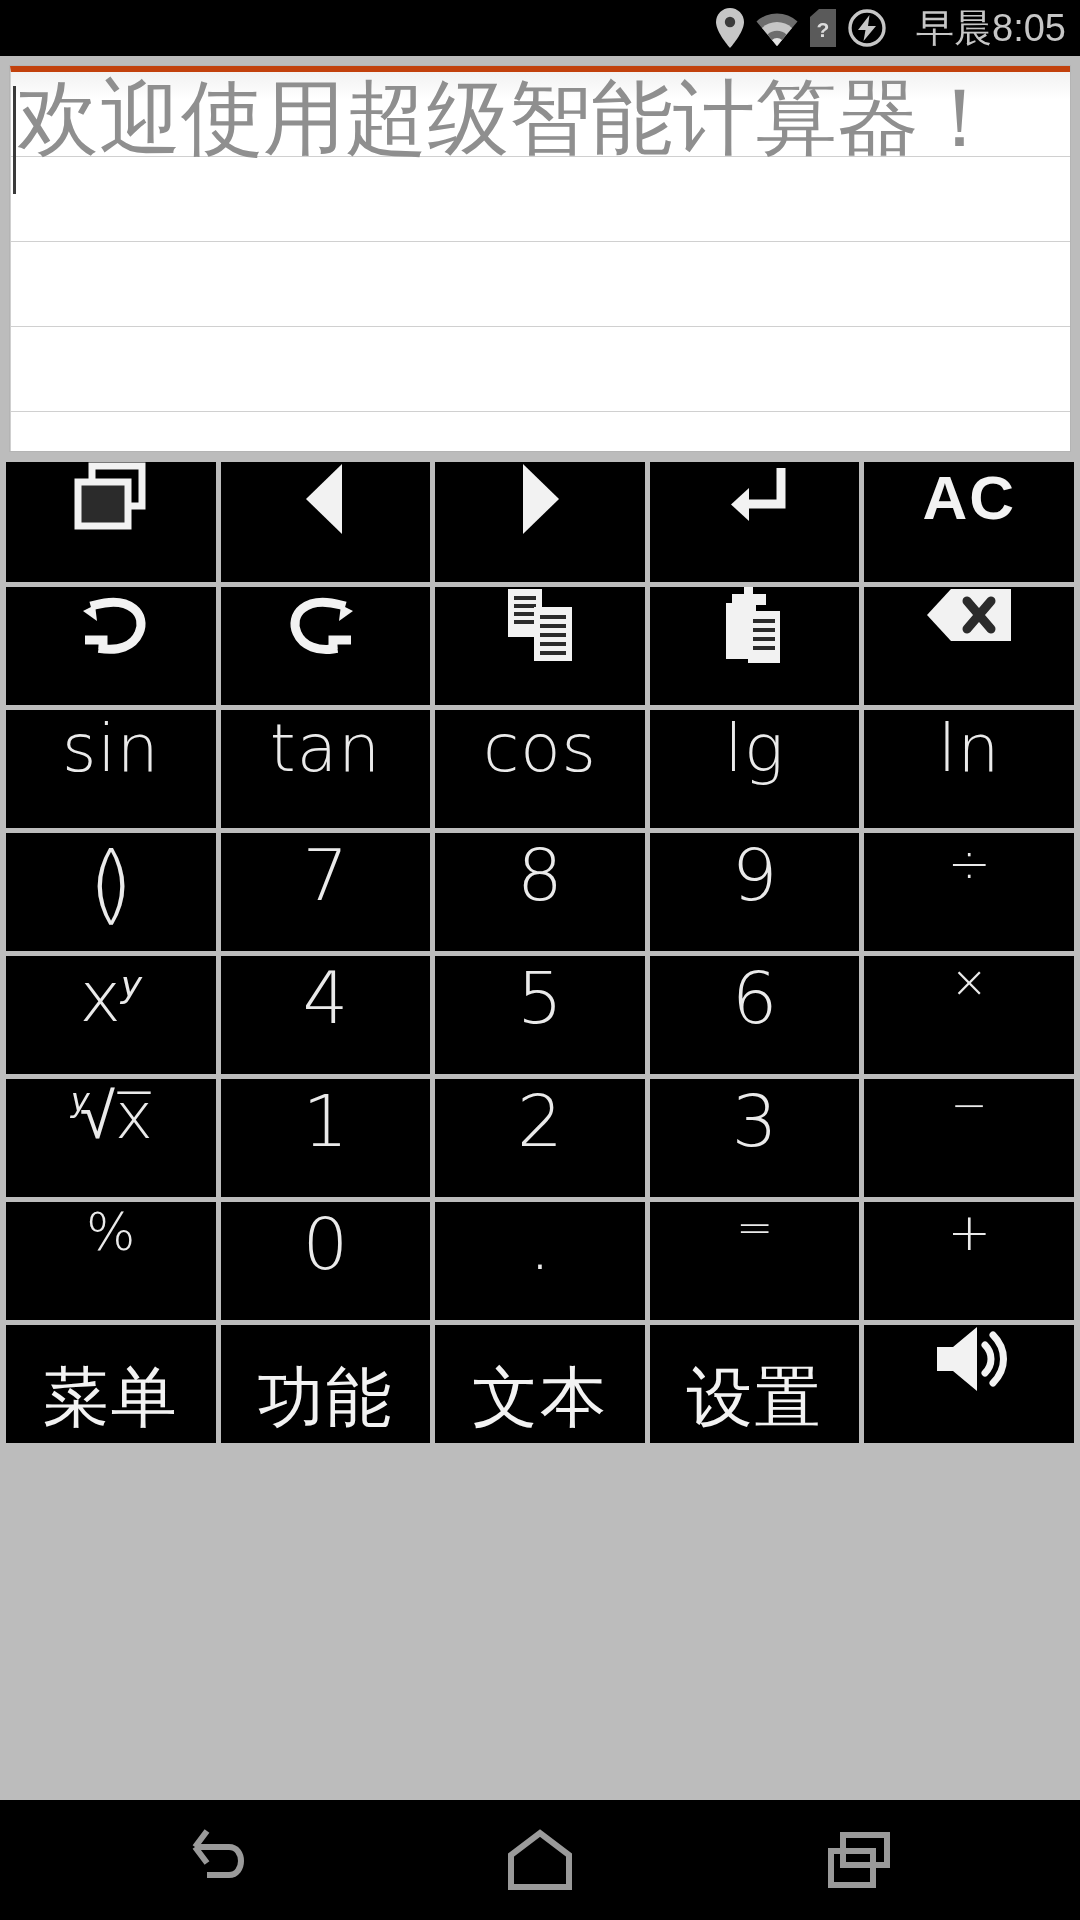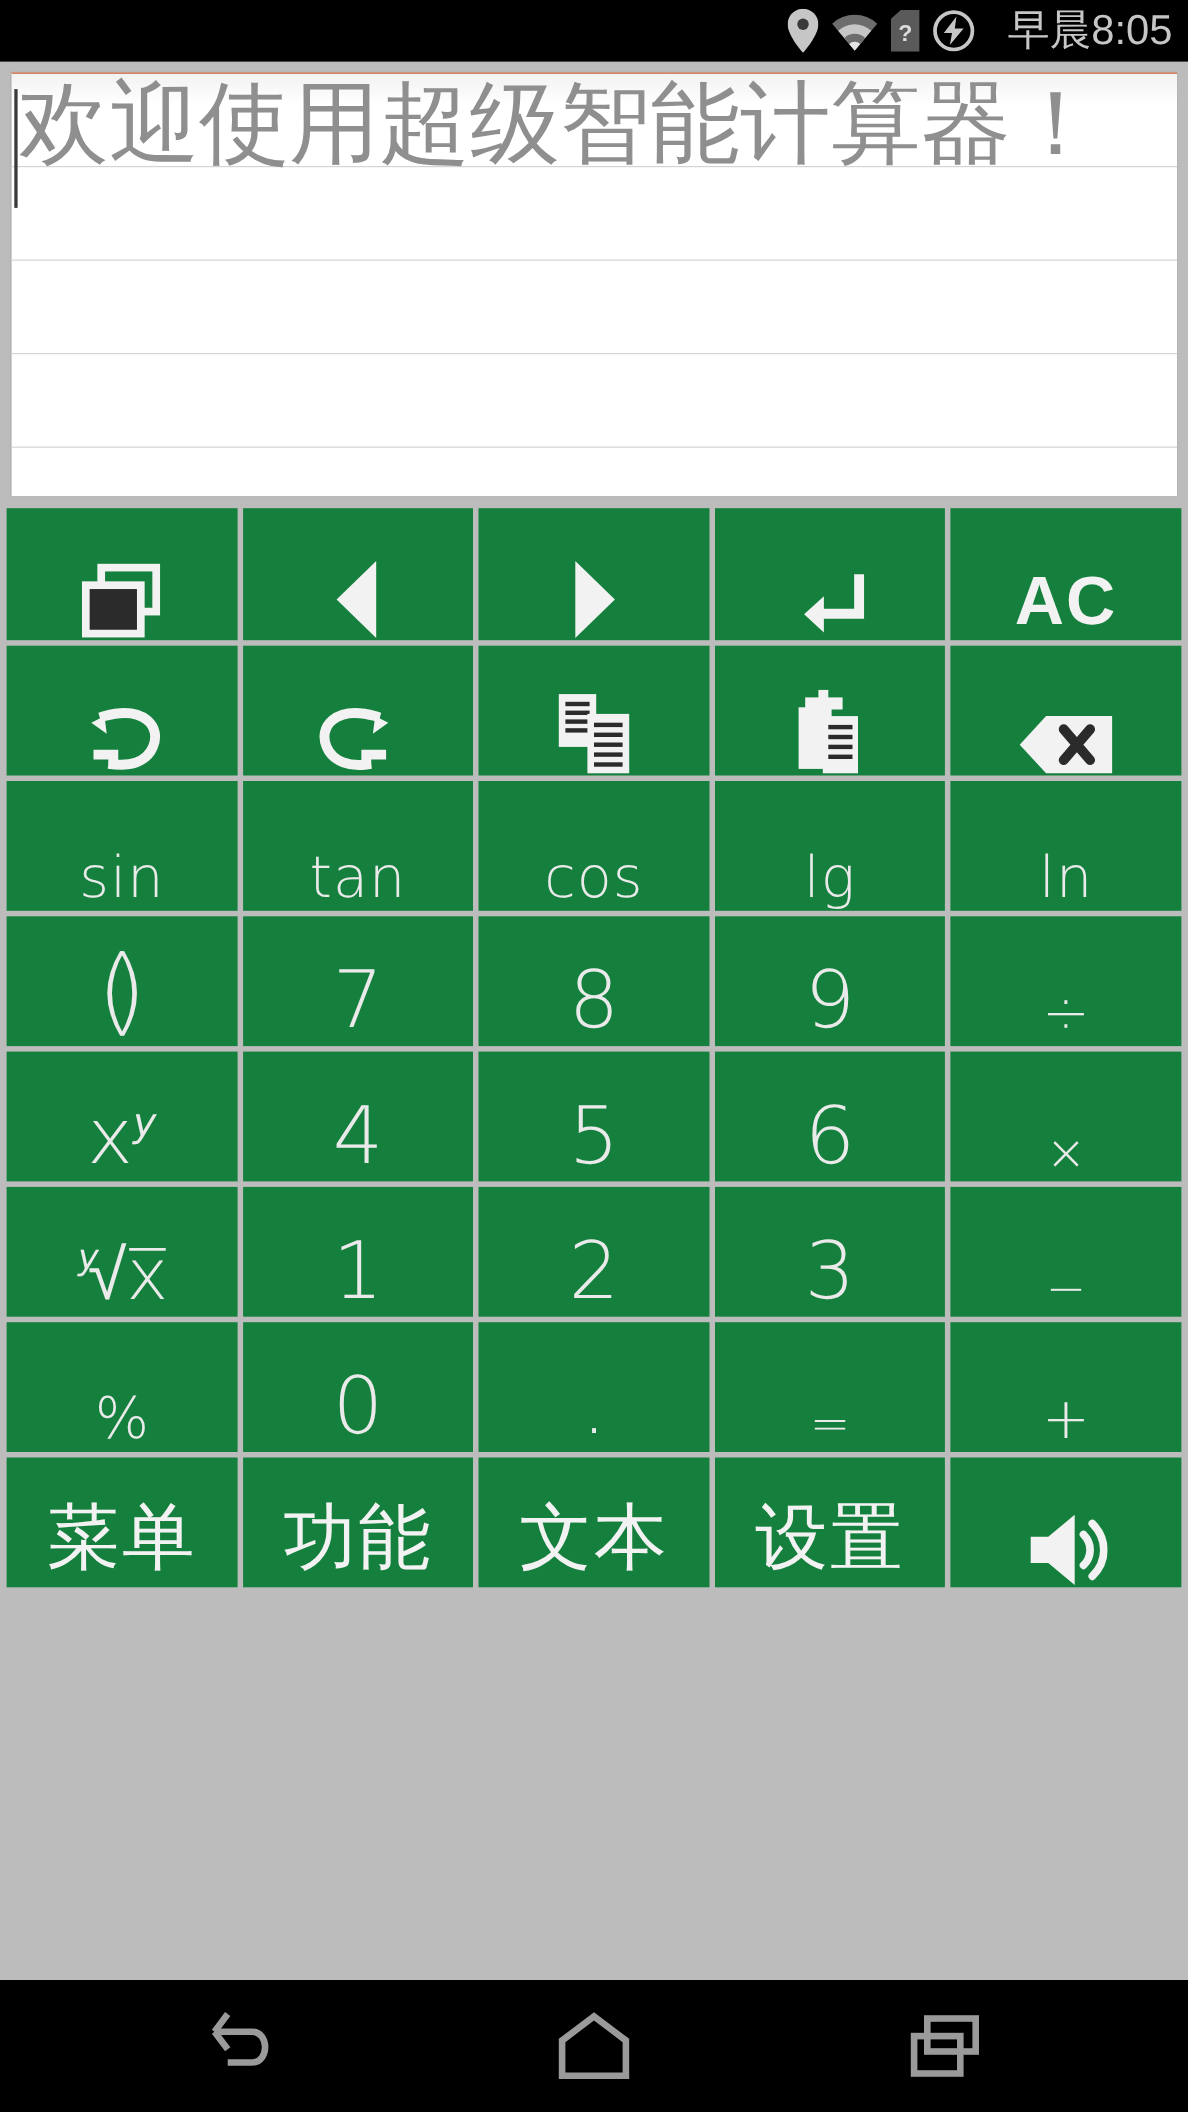--- a/index.html
+++ b/index.html
@@ -21,21 +21,21 @@
   .sb-clock{
     color:#c6c6c6; font-size:38px; line-height:1;
     letter-spacing:0px; margin-left:18px; font-weight:400;
     white-space:nowrap;
   }
 
   
   .display-wrap{
     position:absolute; left:10px; top:66px; width:1060px; height:385px;
     background:#ffffff;
-    border-top:1px solid #c2410c;
+    border-top:6px solid #c2410c;
     border-left:1px solid #cfcfcf;
     box-shadow:0 0 0 1px rgba(0,0,0,0.04);
     overflow:hidden;
   }
   .display-inner{ position:relative; width:100%; height:100%;
     background:linear-gradient(180deg,#f2f2f2 0%,#ffffff 28px); }
   .rule{ position:absolute; left:0; width:100%; height:1px; background:#d0d0d0; }
   .rule.r1{ top:84px; }
   .rule.r2{ top:169px; }
   .rule.r3{ top:254px; }
@@ -47,31 +47,31 @@
     white-space:nowrap; letter-spacing:0px;
   }
 
   
   .keypad{
     position:absolute; left:6px; top:462px; width:1068px;
     display:flex; flex-direction:column; gap:5px;
   }
   .krow{ display:flex; gap:5px; }
   .key{
-    flex:1 1 0; height:118px; background:#15803d;
-    display:flex; align-items:flex-end; justify-content:center;
+    flex:1 1 0; height:118px; background:#000000;
+    display:flex; align-items:flex-start; justify-content:center;
     color:#f2f2f2; user-select:none; position:relative;
   }
   .krow.nav .key{ height:120px; }
   
   .sym{
     font-family:"DejaVu Sans","Liberation Sans",sans-serif;
     font-weight:300; color:#eaeaea;
   }
-  .fn-label{ font-size:52px; font-weight:300; letter-spacing:1px; }
+  .fn-label{ font-size:66px; font-weight:300; letter-spacing:1px; }
   .num-label{ font-size:72px; font-weight:300; }
   .op-label{ font-size:52px; font-weight:300; }
   .op-small{ font-size:44px; font-weight:300; }
   .ac-label{ font-size:62px; font-weight:700; letter-spacing:2px;
              font-family:"Liberation Sans",sans-serif; }
   .cn-label{ font-size:66px; font-weight:400; letter-spacing:2px;
              font-family:"Liberation Sans","DejaVu Sans",sans-serif;margin-top:28px; }
   .pow{ font-size:70px; font-weight:300; position:relative; }
   .pow sup{ font-size:36px; vertical-align:super; font-style:italic; }
   .root-wrap{ display:inline-flex; align-items:flex-start; font-size:64px; font-weight:300; }

